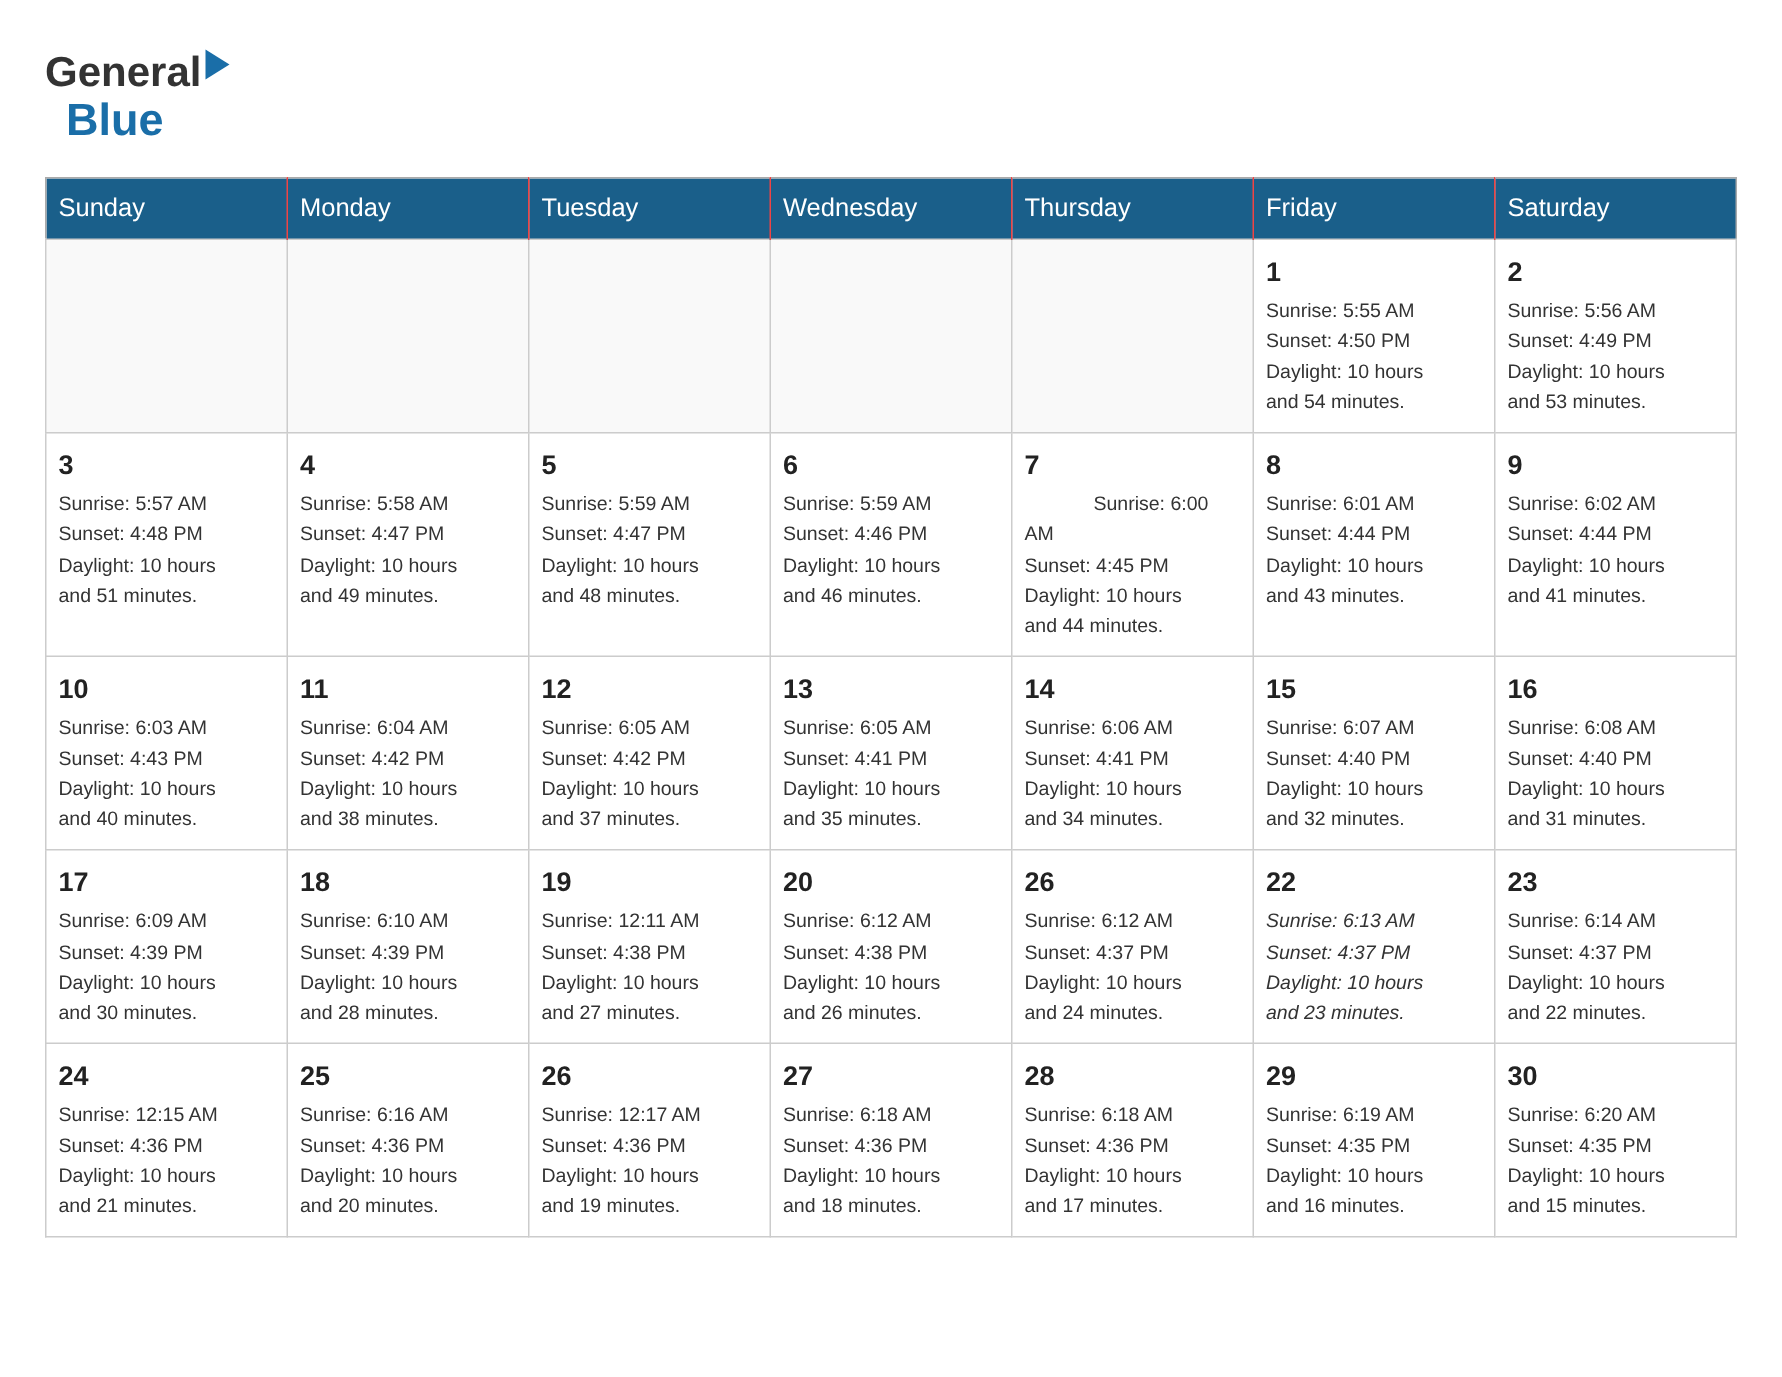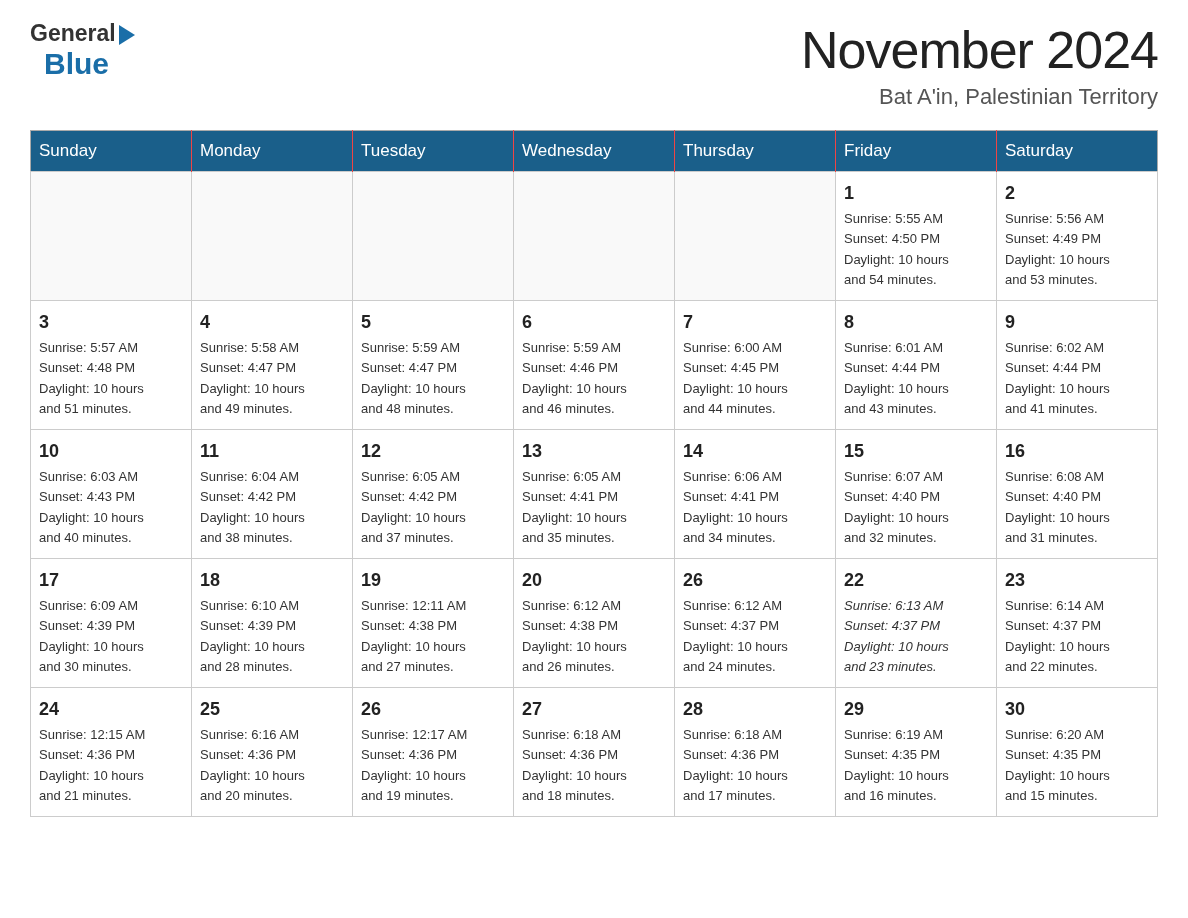--- a/index.html
+++ b/index.html
@@ -67,44 +67,41 @@
       display: block;
       margin-bottom: 2px;
     }
     .day-info {
       color: #333;
       font-size: 13px;
       line-height: 1.55;
     }
     .empty-cell { background: #f9f9f9; }
     .logo-word-general {
-      font-size: 23px;
+      font-size: 28px;
       font-weight: bold;
       color: #333;
+      margin-top: 12px;
     }
     .logo-row1 { display: flex; align-items: center; }
     .logo-row2 { display: flex; align-items: center; margin-left: 14px; }
   </style>
 </head>
 <body>
 
 <div class="header">
   <div class="logo">
     <div class="logo-row1">
       <span class="logo-word-general">General</span>
       <span style="display:inline-block;width:0;height:0;border-top:10px solid transparent;border-bottom:10px solid transparent;border-left:16px solid #1a6ea8;margin:0 1px 0 3px;vertical-align:middle;position:relative;top:1px;"></span>
     </div>
     <div class="logo-row2">
       <span style="font-size:30px;font-weight:bold;color:#1a6ea8;margin-left:0px;">Blue</span>
     </div>
   </div>
-  <div class="title-section">
-    <div class="month-title">November 2024</div>
-    <div class="location-title">Bat A'in, Palestinian Territory</div>
-  </div>
 </div>
 
 <table class="calendar">
   <thead>
     <tr>
     <th>Sunday</th>
         <th>Monday</th>
         <th>Tuesday</th>
         <th>Wednesday</th>
         <th>Thursday</th>
@@ -138,21 +135,21 @@
 Daylight: 10 hours
 and 49 minutes.</span></td>
         <td><span class="day-num">5</span><span class="day-info" style="white-space: pre-line;">Sunrise: 5:59 AM
 Sunset: 4:47 PM
 Daylight: 10 hours
 and 48 minutes.</span></td>
         <td><span class="day-num">6</span><span class="day-info" style="white-space: pre-line;">Sunrise: 5:59 AM
 Sunset: 4:46 PM
 Daylight: 10 hours
 and 46 minutes.</span></td>
-        <td><span class="day-num">7</span><span class="day-info" style="white-space: pre-line;">Sunrise: 6:00 AM
+        <td><span class="day-num">7</span><span class="day-info" style="white-space: pre-line; margin-left: 46px;">Sunrise: 6:00 AM
 Sunset: 4:45 PM
 Daylight: 10 hours
 and 44 minutes.</span></td>
         <td><span class="day-num">8</span><span class="day-info" style="white-space: pre-line;">Sunrise: 6:01 AM
 Sunset: 4:44 PM
 Daylight: 10 hours
 and 43 minutes.</span></td>
         <td><span class="day-num">9</span><span class="day-info" style="white-space: pre-line;">Sunrise: 6:02 AM
 Sunset: 4:44 PM
 Daylight: 10 hours

